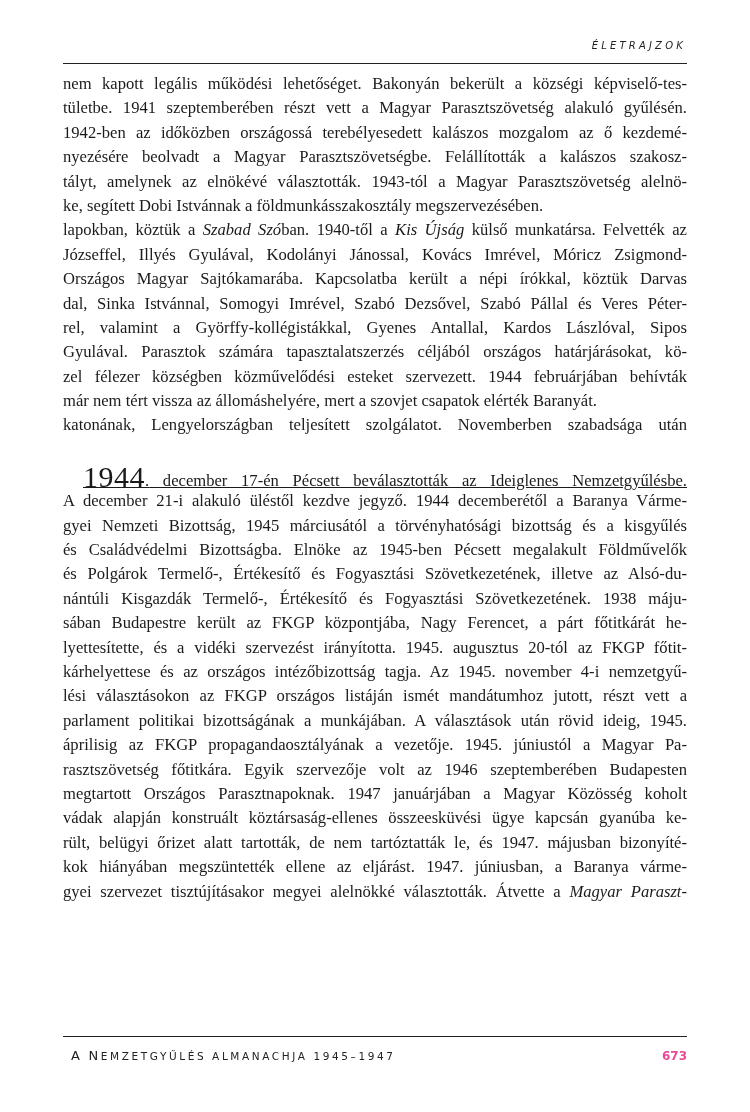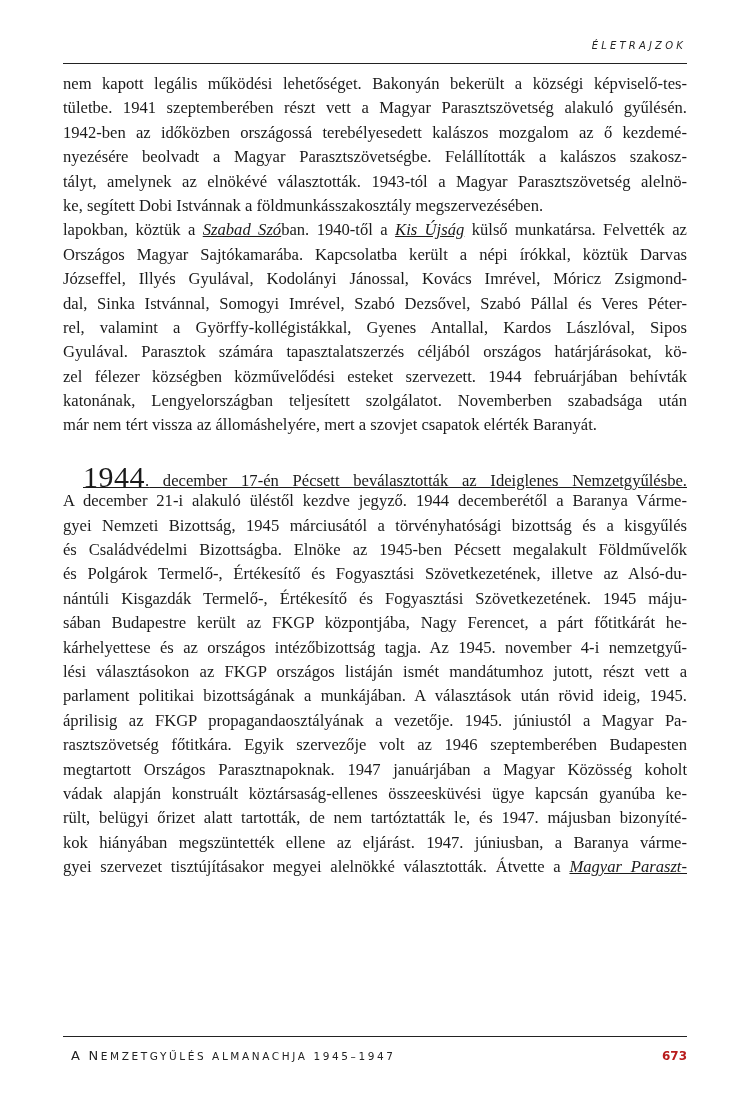--- a/index.html
+++ b/index.html
@@ -66,21 +66,20 @@
     }
     .drop-year {
       font-size: 30px;
       font-weight: normal;
       letter-spacing: 0.5px;
       line-height: 24px;
       vertical-align: -1px;
     }
     em {
       font-style: italic;
-      text-decoration: underline;
     }
     .footer {
       position: absolute;
       top: 1048px;
       left: 63px;
       width: 624px;
       display: flex;
       justify-content: space-between;
       align-items: baseline;
     }
@@ -91,21 +90,21 @@
       color: #222;
       margin-left: 8px;
     }
     .footer-title .cap {
       font-size: 13px;
     }
     .page-number {
       font-family: "DejaVu Sans", "Liberation Sans", sans-serif;
       font-size: 12px;
       font-weight: bold;
-      color: #b91c1c;
+      color: #ec4899;
       text-align: center;
     }
   </style>
 </head>
 <body>
 
 <div class="running-head">ÉLETRAJZOK</div>
 <div class="rule top"></div>
 
 <div class="text-block">
@@ -113,40 +112,41 @@
     <span class="line">nem kapott legális működési lehetőséget. Bakonyán bekerült a községi képviselő-tes-</span>
     <span class="line">tületbe. 1941 szeptemberében részt vett a Magyar Parasztszövetség alakuló gyűlésén.</span>
     <span class="line">1942-ben az időközben országossá terebélyesedett kalászos mozgalom az ő kezdemé-</span>
     <span class="line">nyezésére beolvadt a Magyar Parasztszövetségbe. Felállították a kalászos szakosz-</span>
     <span class="line">tályt, amelynek az elnökévé választották. 1943-tól a Magyar Parasztszövetség alelnö-</span>
     <span class="line last">ke, segített Dobi Istvánnak a földmunkásszakosztály megszervezésében.</span>
   </p>
 
   <p>
     <span class="line"><span>lapokban, köztük a </span><em>Szabad Szó</em><span>ban. 1940-től a </span><em>Kis Újság</em><span> külső munkatársa. Felvették az</span></span>
+    <span class="line">Józseffel, Illyés Gyulával, Kodolányi Jánossal, Kovács Imrével, Móricz Zsigmond-</span>
     <span class="line">Országos Magyar Sajtókamarába. Kapcsolatba került a népi írókkal, köztük Darvas</span>
-    <span class="line">Józseffel, Illyés Gyulával, Kodolányi Jánossal, Kovács Imrével, Móricz Zsigmond-</span>
     <span class="line">dal, Sinka Istvánnal, Somogyi Imrével, Szabó Dezsővel, Szabó Pállal és Veres Péter-</span>
     <span class="line">rel, valamint a Györffy-kollégistákkal, Gyenes Antallal, Kardos Lászlóval, Sipos</span>
     <span class="line">Gyulával. Parasztok számára tapasztalatszerzés céljából országos határjárásokat, kö-</span>
     <span class="line">zel félezer községben közművelődési esteket szervezett. 1944 februárjában behívták</span>
+    <span class="line last">már nem tért vissza az állomáshelyére, mert a szovjet csapatok elérték Baranyát.</span>
     <span class="line">katonának, Lengyelországban teljesített szolgálatot. Novemberben szabadsága után</span>
-    <span class="line last">már nem tért vissza az állomáshelyére, mert a szovjet csapatok elérték Baranyát.</span>
   </p>
 
   <div class="section-gap"></div>
 
   <p>
     <span class="line indent" style="padding-left:20px;text-decoration:underline;"><span class="drop-year">1944</span><span>.</span><span> december 17-én Pécsett beválasztották az Ideiglenes Nemzetgyűlésbe.</span></span>
     <span class="line">A december 21-i alakuló üléstől kezdve jegyző. 1944 decemberétől a Baranya Várme-</span>
     <span class="line">gyei Nemzeti Bizottság, 1945 márciusától a törvényhatósági bizottság és a kisgyűlés</span>
     <span class="line">és Családvédelmi Bizottságba. Elnöke az 1945-ben Pécsett megalakult Földművelők</span>
     <span class="line">és Polgárok Termelő-, Értékesítő és Fogyasztási Szövetkezetének, illetve az Alsó-du-</span>
-    <span class="line">nántúli Kisgazdák Termelő-, Értékesítő és Fogyasztási Szövetkezetének. 1945 máju-</span>
+    <span class="line">nántúli Kisgazdák Termelő-, Értékesítő és Fogyasztási Szövetkezetének. 1938 máju-</span>
     <span class="line">sában Budapestre került az FKGP központjába, Nagy Ferencet, a párt főtitkárát he-</span>
+    <span class="line">lyettesítette, és a vidéki szervezést irányította. 1945. augusztus 20-tól az FKGP főtit-</span>
     <span class="line">kárhelyettese és az országos intézőbizottság tagja. Az 1945. november 4-i nemzetgyű-</span>
     <span class="line">lési választásokon az FKGP országos listáján ismét mandátumhoz jutott, részt vett a</span>
     <span class="line">parlament politikai bizottságának a munkájában. A választások után rövid ideig, 1945.</span>
     <span class="line">áprilisig az FKGP propagandaosztályának a vezetője. 1945. júniustól a Magyar Pa-</span>
     <span class="line">rasztszövetség főtitkára. Egyik szervezője volt az 1946 szeptemberében Budapesten</span>
     <span class="line">megtartott Országos Parasztnapoknak. 1947 januárjában a Magyar Közösség koholt</span>
     <span class="line">vádak alapján konstruált köztársaság-ellenes összeesküvési ügye kapcsán gyanúba ke-</span>
     <span class="line">rült, belügyi őrizet alatt tartották, de nem tartóztatták le, és 1947. májusban bizonyíté-</span>
     <span class="line">kok hiányában megszüntették ellene az eljárást. 1947. júniusban, a Baranya várme-</span>
     <span class="line"><span>gyei szervezet tisztújításakor megyei alelnökké választották. Átvette a </span><em>Magyar Paraszt-</em></span>

